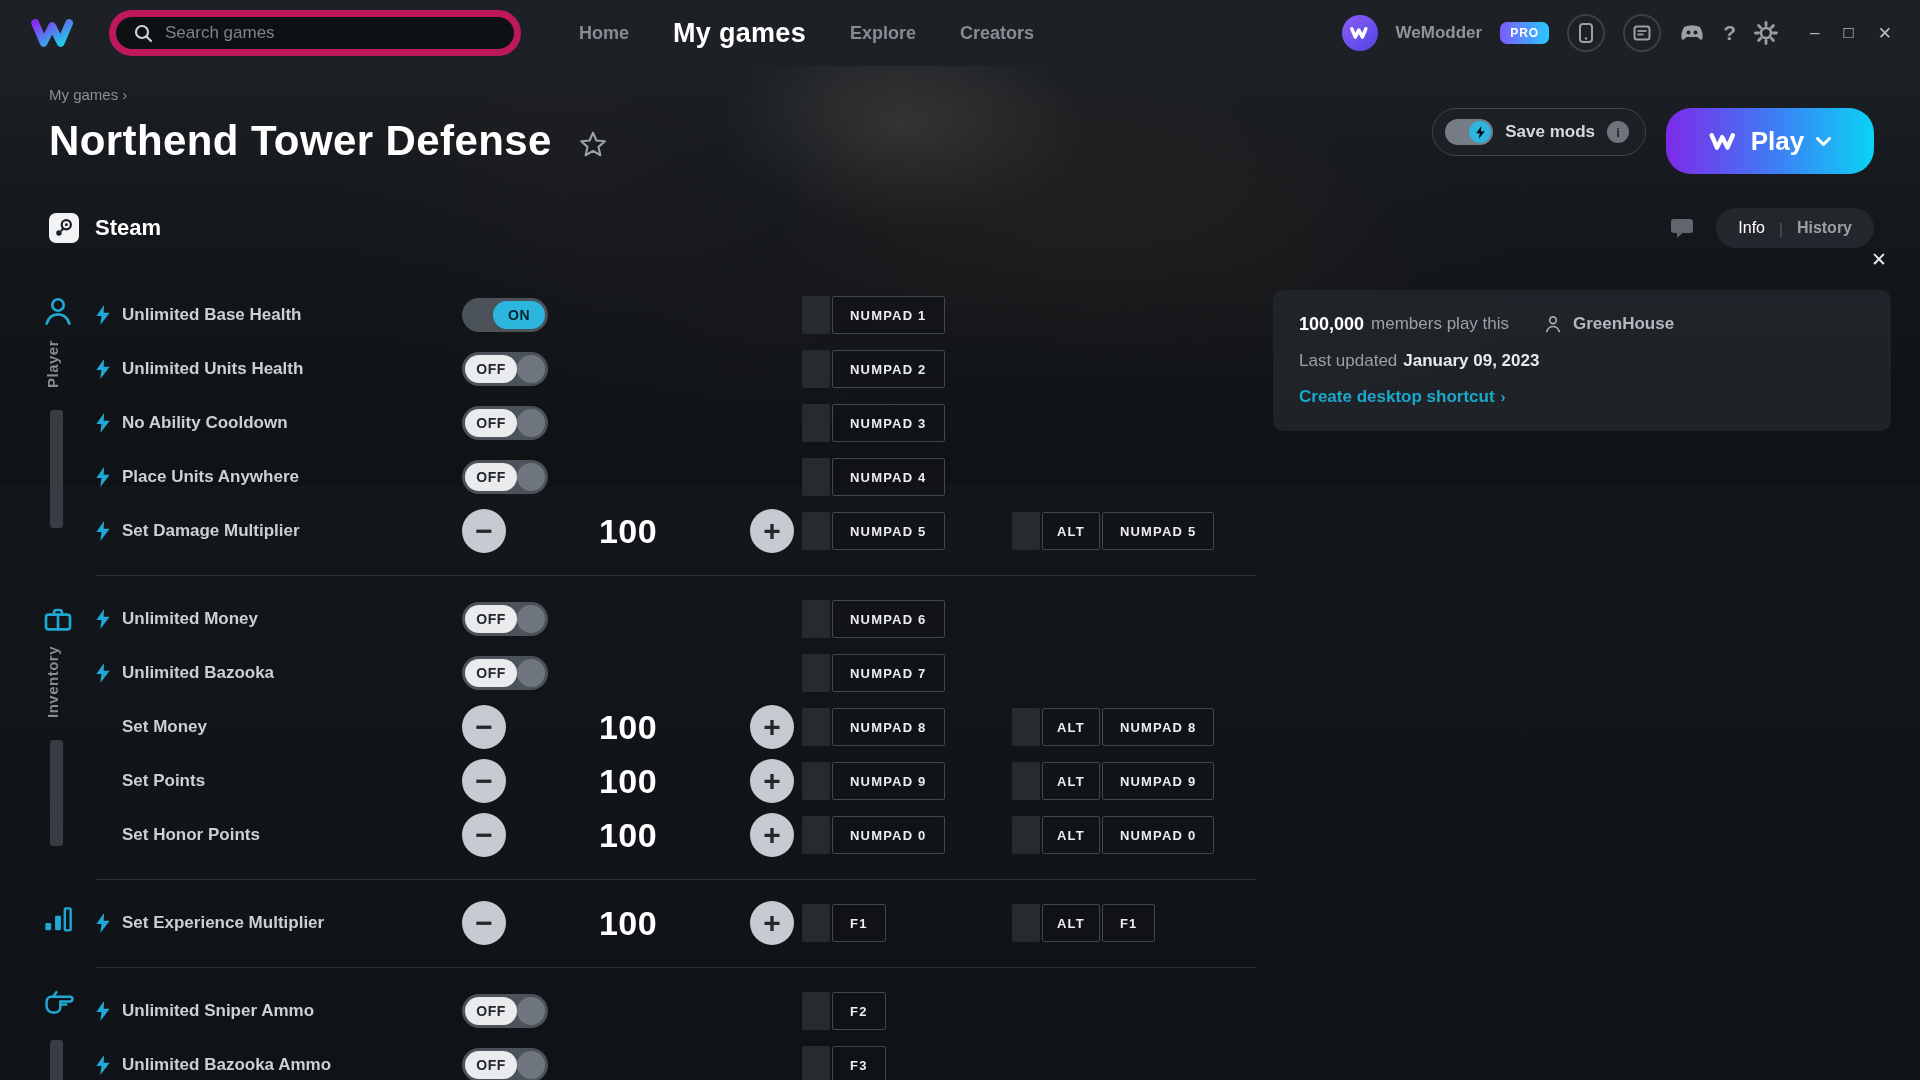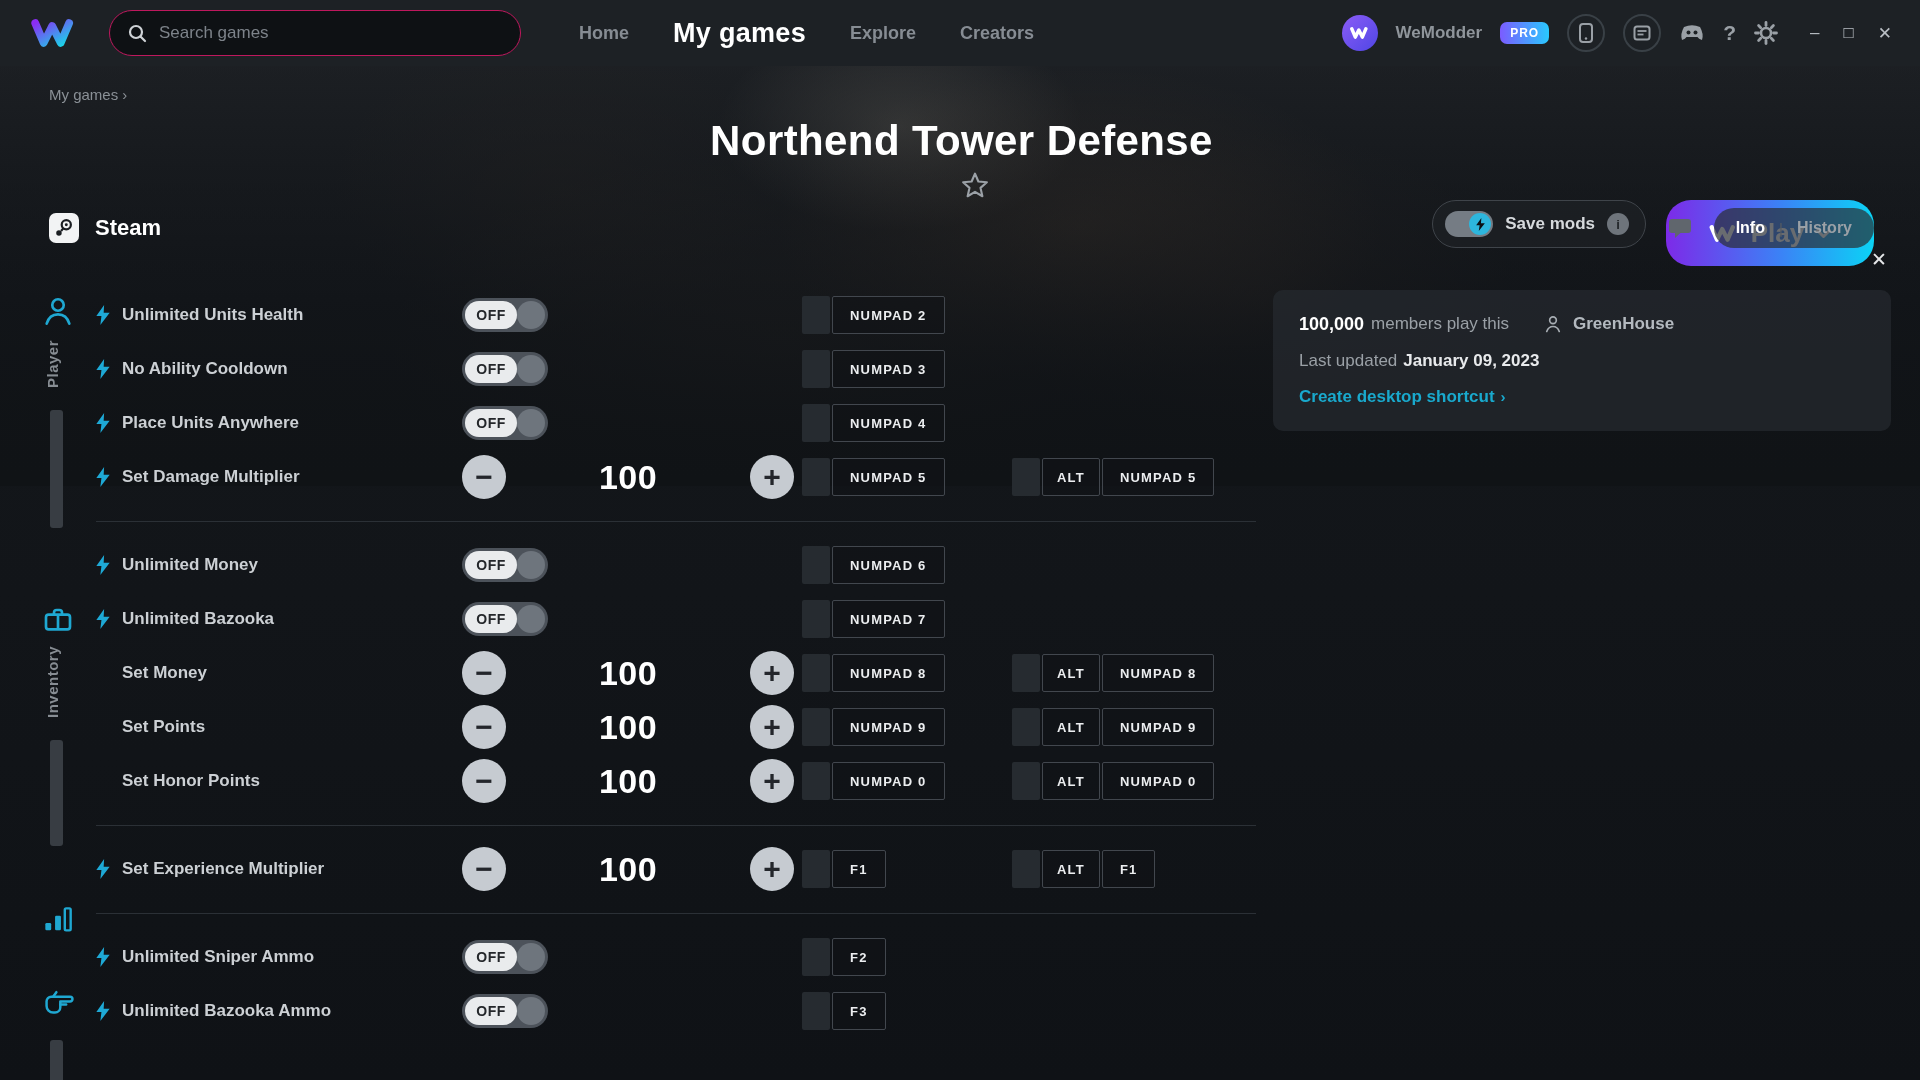--- a/index.html
+++ b/index.html
@@ -6,21 +6,21 @@
   html,body { width:1920px; height:1080px; overflow:hidden; background:#101316;
     font-family:"Liberation Sans", sans-serif; -webkit-font-smoothing:antialiased; }
   .app { position:relative; width:1920px; height:1080px;
     background:linear-gradient(180deg,#16191d 0%,#13161a 40%,#0f1216 100%); }
 
   
   .topbar { position:absolute; top:0; left:0; width:100%; height:66px;
     background:#1d2125; display:flex; align-items:center; z-index:40; }
   .logo { margin-left:31px; width:48px; height:34px; }
   .searchbox { margin-left:30px; width:412px; height:46px; border-radius:23px;
-    background:#0e1114; border:1px solid #be185d; display:flex; align-items:center; padding:0 18px; }
+    background:#0e1114; border:7px solid #be185d; display:flex; align-items:center; padding:0 18px; }
   .searchbox .ph { color:#7d838a; font-size:17px; margin-left:12px; }
   .nav { display:flex; align-items:center; margin-left:58px; gap:44px; }
   .nav .item { color:#868c93; font-size:18px; font-weight:600; cursor:default; }
   .nav .item.active { color:#ffffff; font-size:27px; font-weight:800; letter-spacing:.3px; }
   .usercluster { position:absolute; right:0; top:0; height:66px; display:flex; align-items:center; gap:18px; padding-right:28px; }
   .avatar { width:36px; height:36px; border-radius:50%;
     background:linear-gradient(135deg,#8b5cf6,#4f46e5); display:flex; align-items:center; justify-content:center; }
   .uname { color:#8f959b; font-size:17px; font-weight:600; }
   .pro { background:linear-gradient(90deg,#7b5cff,#29c9ff); color:#fff; font-size:12px; font-weight:800;
     letter-spacing:1px; padding:4px 10px; border-radius:7px; }
@@ -36,21 +36,21 @@
       radial-gradient(420px 220px at 1080px 160px, rgba(122,96,70,0.34), transparent 72%),
       radial-gradient(520px 260px at 780px 280px, rgba(92,78,62,0.26), transparent 75%),
       radial-gradient(340px 220px at 1260px 230px, rgba(70,58,50,0.38), transparent 75%),
       radial-gradient(300px 200px at 560px 120px, rgba(52,48,44,0.45), transparent 75%),
       linear-gradient(180deg,#26292d 0%,#191c20 60%,#14171b 100%); }
   .hero .veil { position:absolute; inset:0;
     background:linear-gradient(180deg, rgba(15,18,22,0.42) 0%, rgba(15,18,22,0.72) 55%, #101316 98%); }
 
   
   .crumbs { position:absolute; top:86px; left:49px; z-index:5; color:#8a9096; font-size:15px; }
-  .titlerow { position:absolute; top:117px; left:49px; right:46px; z-index:5; display:flex; align-items:center;flex-direction:column; }
+  .titlerow { position:absolute; top:108px; left:49px; right:46px; z-index:5; display:flex; align-items:center; }
   .gametitle { color:#ffffff; font-size:42px; font-weight:800; letter-spacing:.4px; }
   .star { margin-left:26px; margin-top:6px; }
   .headerbtns { margin-left:auto; display:flex; align-items:flex-start; gap:20px; }
   .savepill { height:48px; border-radius:24px; border:1px solid #3f444a; background:rgba(32,36,40,0.55);
     display:flex; align-items:center; padding:0 16px 0 12px; gap:12px; }
   .minitoggle { width:48px; height:26px; border-radius:13px; background:#757c84; position:relative; }
   .minitoggle .mknob { position:absolute; right:2px; top:2px; width:22px; height:22px; border-radius:50%;
     background:#2db6dd; display:flex; align-items:center; justify-content:center; }
   .savepill .slabel { color:#d6d9dc; font-size:17px; font-weight:600; }
   .infodot { width:22px; height:22px; border-radius:50%; background:#6e747b; color:#23262a;
@@ -59,21 +59,21 @@
     background:linear-gradient(90deg,#7d2ae8 0%,#3b82f6 55%,#0bd3f5 100%);
     display:flex; align-items:center; justify-content:center; gap:12px; padding:0 26px; }
   .playbtn .plabel { color:#fff; font-size:26px; font-weight:800; }
 
   
   .platrow { position:absolute; top:208px; left:49px; right:46px; z-index:5; display:flex; align-items:center; }
   .steamicon { width:30px; height:30px; border-radius:7px; background:#f2f3f4; display:flex; align-items:center; justify-content:center; }
   .platname { color:#fff; font-size:22px; font-weight:800; margin-left:16px; }
   .platright { margin-left:auto; display:flex; align-items:center; gap:22px; }
   .tabpill { height:40px; border-radius:20px; background:rgba(42,46,51,0.7); display:flex; align-items:center; padding:0 22px; gap:14px; }
-  .tabpill .tinfo { color:#fff; font-size:16px; font-weight:700; }
+  .tabpill .tinfo { color:#fff; font-size:16px; font-weight:400; }
   .tabpill .tdiv { color:#565c62; font-size:15px; }
   .tabpill .thist { color:#9aa0a6; font-size:16px; font-weight:700; }
 
   
   .main { position:absolute; top:262px; left:0; right:0; bottom:0; z-index:5; }
 
   
   .rail { position:absolute; left:36px; top:0; width:46px; }
   .rail .ricon { position:absolute; left:6px; }
   .vlabel { position:absolute; left:8px; writing-mode:vertical-rl; transform:rotate(180deg);
@@ -299,20 +299,38 @@
           <path d="M11 9.5 h10.5 a1.8 1.8 0 0 1 0 3.6 H14 v4.4 a4 4 0 0 1 -4 4 h-1.5 a5 5 0 0 1 -5 -5 v-3.5 a3.5 3.5 0 0 1 3.5-3.5 z" fill="none" stroke="#1fa8d2" stroke-width="1.9" stroke-linejoin="round"></path>
           <path d="M8.5 9.5 l2.5-3.5" fill="none" stroke="#1fa8d2" stroke-width="1.9" stroke-linecap="round"></path>
           <path d="M14 15.5 h4.5" fill="none" stroke="#1fa8d2" stroke-width="1.9" stroke-linecap="round"></path>
         </svg>
       </div>
       <div class="rbar" style="top:778px; height:44px"></div>
     </div>
 
     <div class="modlist">
 
+      <div class="mod-row">
+        <span>
+            <svg width="14" height="20" viewBox="0 0 12 18">
+              <polygon points="7,0 0,10 4.6,10 3.6,18 12,7 6.6,7" fill="#1ea9d6"></polygon>
+            </svg>
+          </span>
+        <span class="mlabel">Unlimited Base Health</span>
+        <div>
+            <div class="toggle on">
+              <span class="pill">ON</span>
+            </div>
+          </div>
+        <div class="hotkey">
+          <span class="ksquare"></span>
+          <span class="keycap">NUMPAD 1</span>
+        </div>
+        <div></div>
+      </div>
 
       <div class="mod-row">
         <span>
             <svg width="14" height="20" viewBox="0 0 12 18">
               <polygon points="7,0 0,10 4.6,10 3.6,18 12,7 6.6,7" fill="#1ea9d6"></polygon>
             </svg>
           </span>
         <span class="mlabel">Unlimited Units Health</span>
         <div>
             <div class="toggle off">

